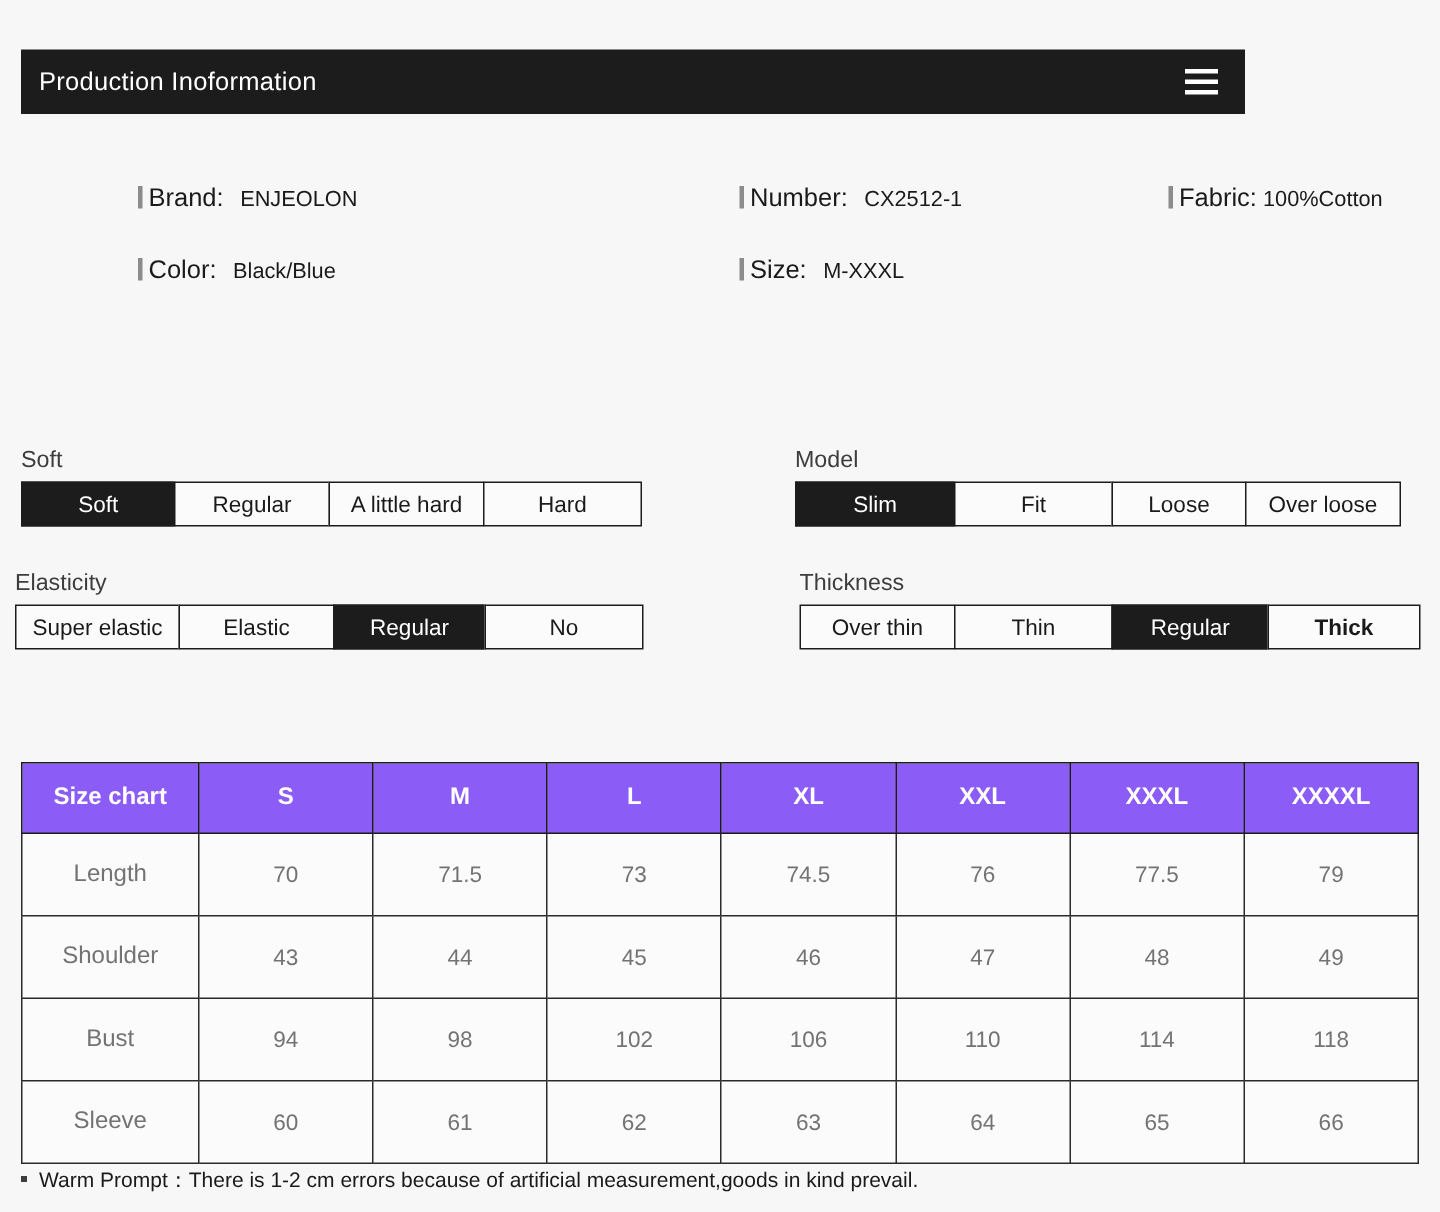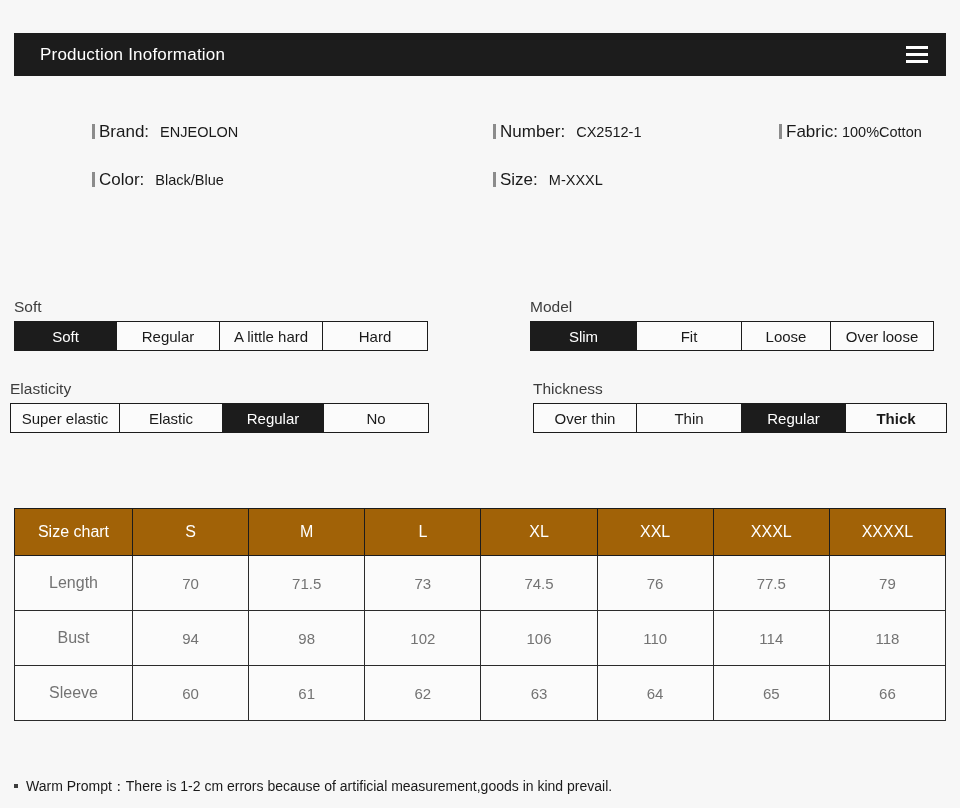--- a/index.html
+++ b/index.html
@@ -14,28 +14,28 @@
     color: #1a1a1a;
     overflow: hidden;
     position: relative;
   }
 
   
   .header-bar {
     position: absolute;
     left: 14px;
     top: 33px;
-    width: 932px;
+    width: 816px;
     height: 43px;
     background: #1c1c1c;
     display: flex;
     align-items: center;
     justify-content: space-between;
     box-sizing: border-box;
-    padding: 0 18px 0 26px;
+    padding: 0 18px 0 12px;
   }
   .header-title {
     color: #ffffff;
     font-size: 17px;
     letter-spacing: .2px;
     white-space: nowrap;
   }
   .hamburger-icon {
     width: 22px;
     height: 17px;
@@ -162,25 +162,25 @@
   }
   .size-table th,
   .size-table td {
     border: 1px solid #2b2b2b;
     text-align: center;
     font-size: 15px;
     color: #737373;
     background: #fbfbfb;
   }
   .size-table thead th {
-    background: #a16207;
+    background: #8b5cf6;
     color: #ffffff;
     border-color: #1c1c1c;
     height: 44px;
-    font-weight: normal;
+    font-weight: bold;
     font-size: 16px;
   }
   .size-table tbody td {
     height: 52px;
   }
   .size-table tbody td.row-head {
     font-size: 16px;
   }
   .col-label { width: 115px; }
 
@@ -311,20 +311,30 @@
       <td class="row-head">Length</td>
       <td>70</td>
       <td>71.5</td>
       <td>73</td>
       <td>74.5</td>
       <td>76</td>
       <td>77.5</td>
       <td>79</td>
     </tr>
     <tr>
+      <td class="row-head">Shoulder</td>
+      <td>43</td>
+      <td>44</td>
+      <td>45</td>
+      <td>46</td>
+      <td>47</td>
+      <td>48</td>
+      <td>49</td>
+    </tr>
+    <tr>
       <td class="row-head">Bust</td>
       <td>94</td>
       <td>98</td>
       <td>102</td>
       <td>106</td>
       <td>110</td>
       <td>114</td>
       <td>118</td>
     </tr>
     <tr>

